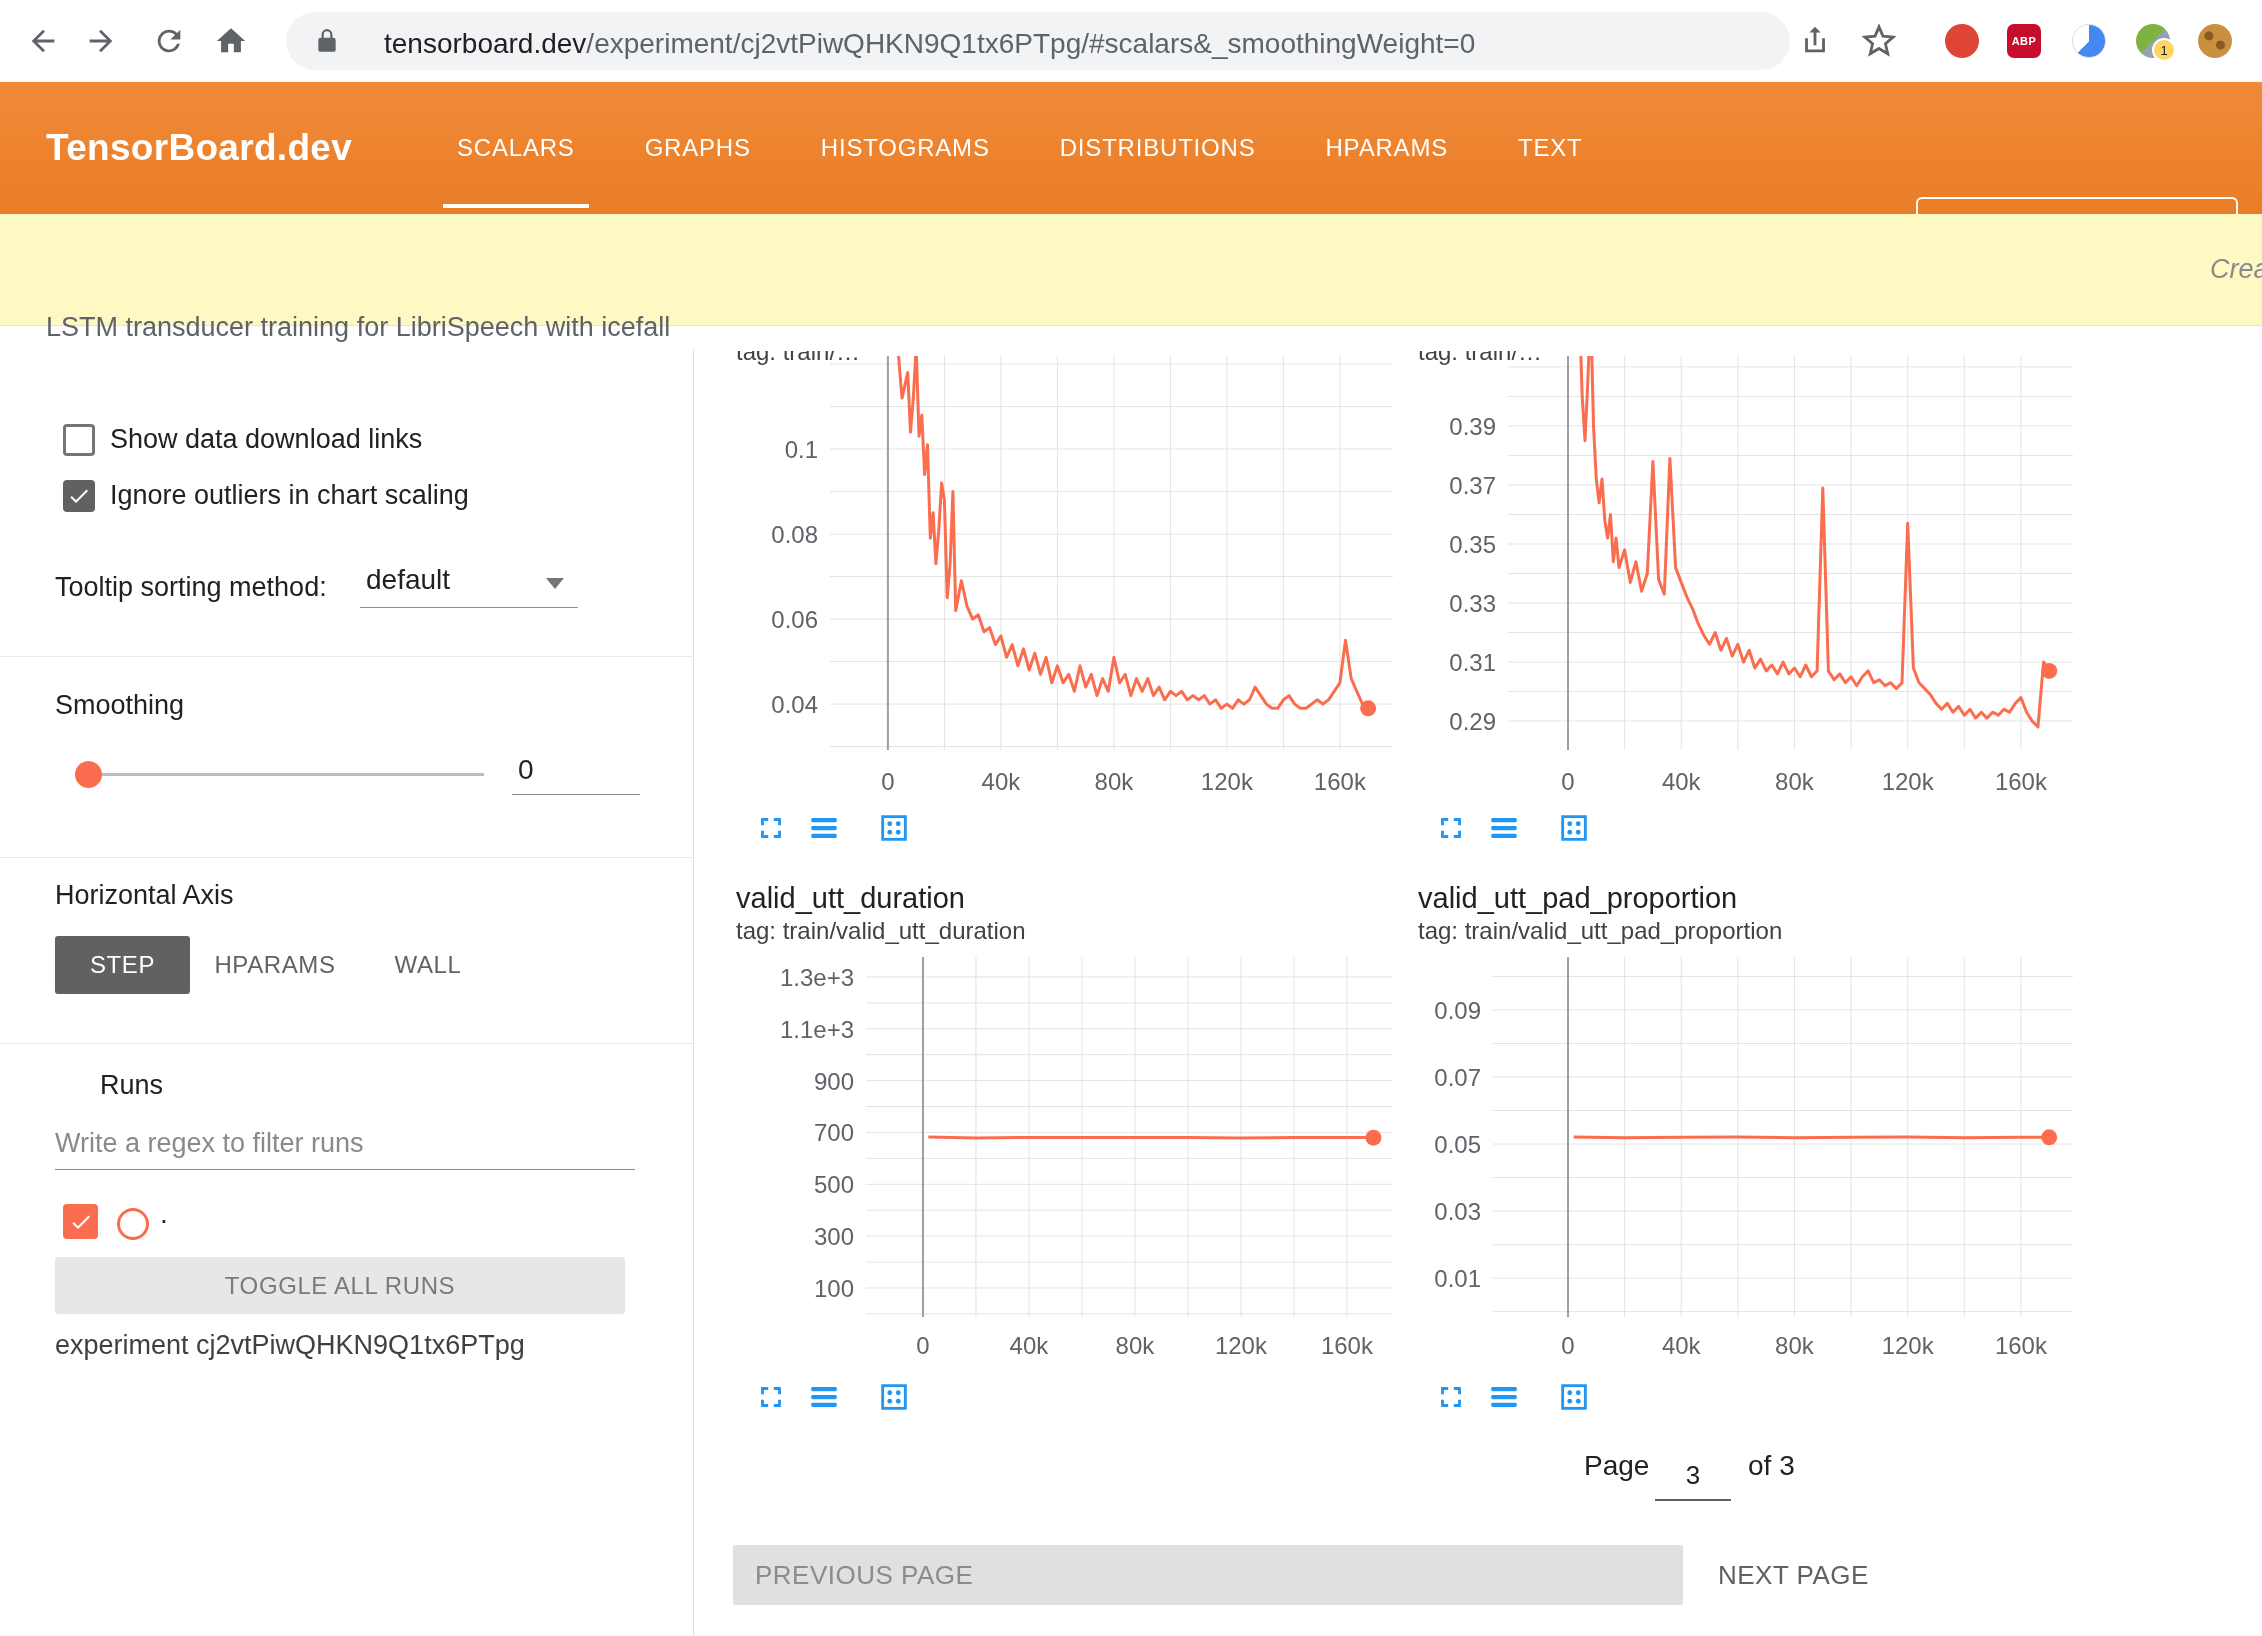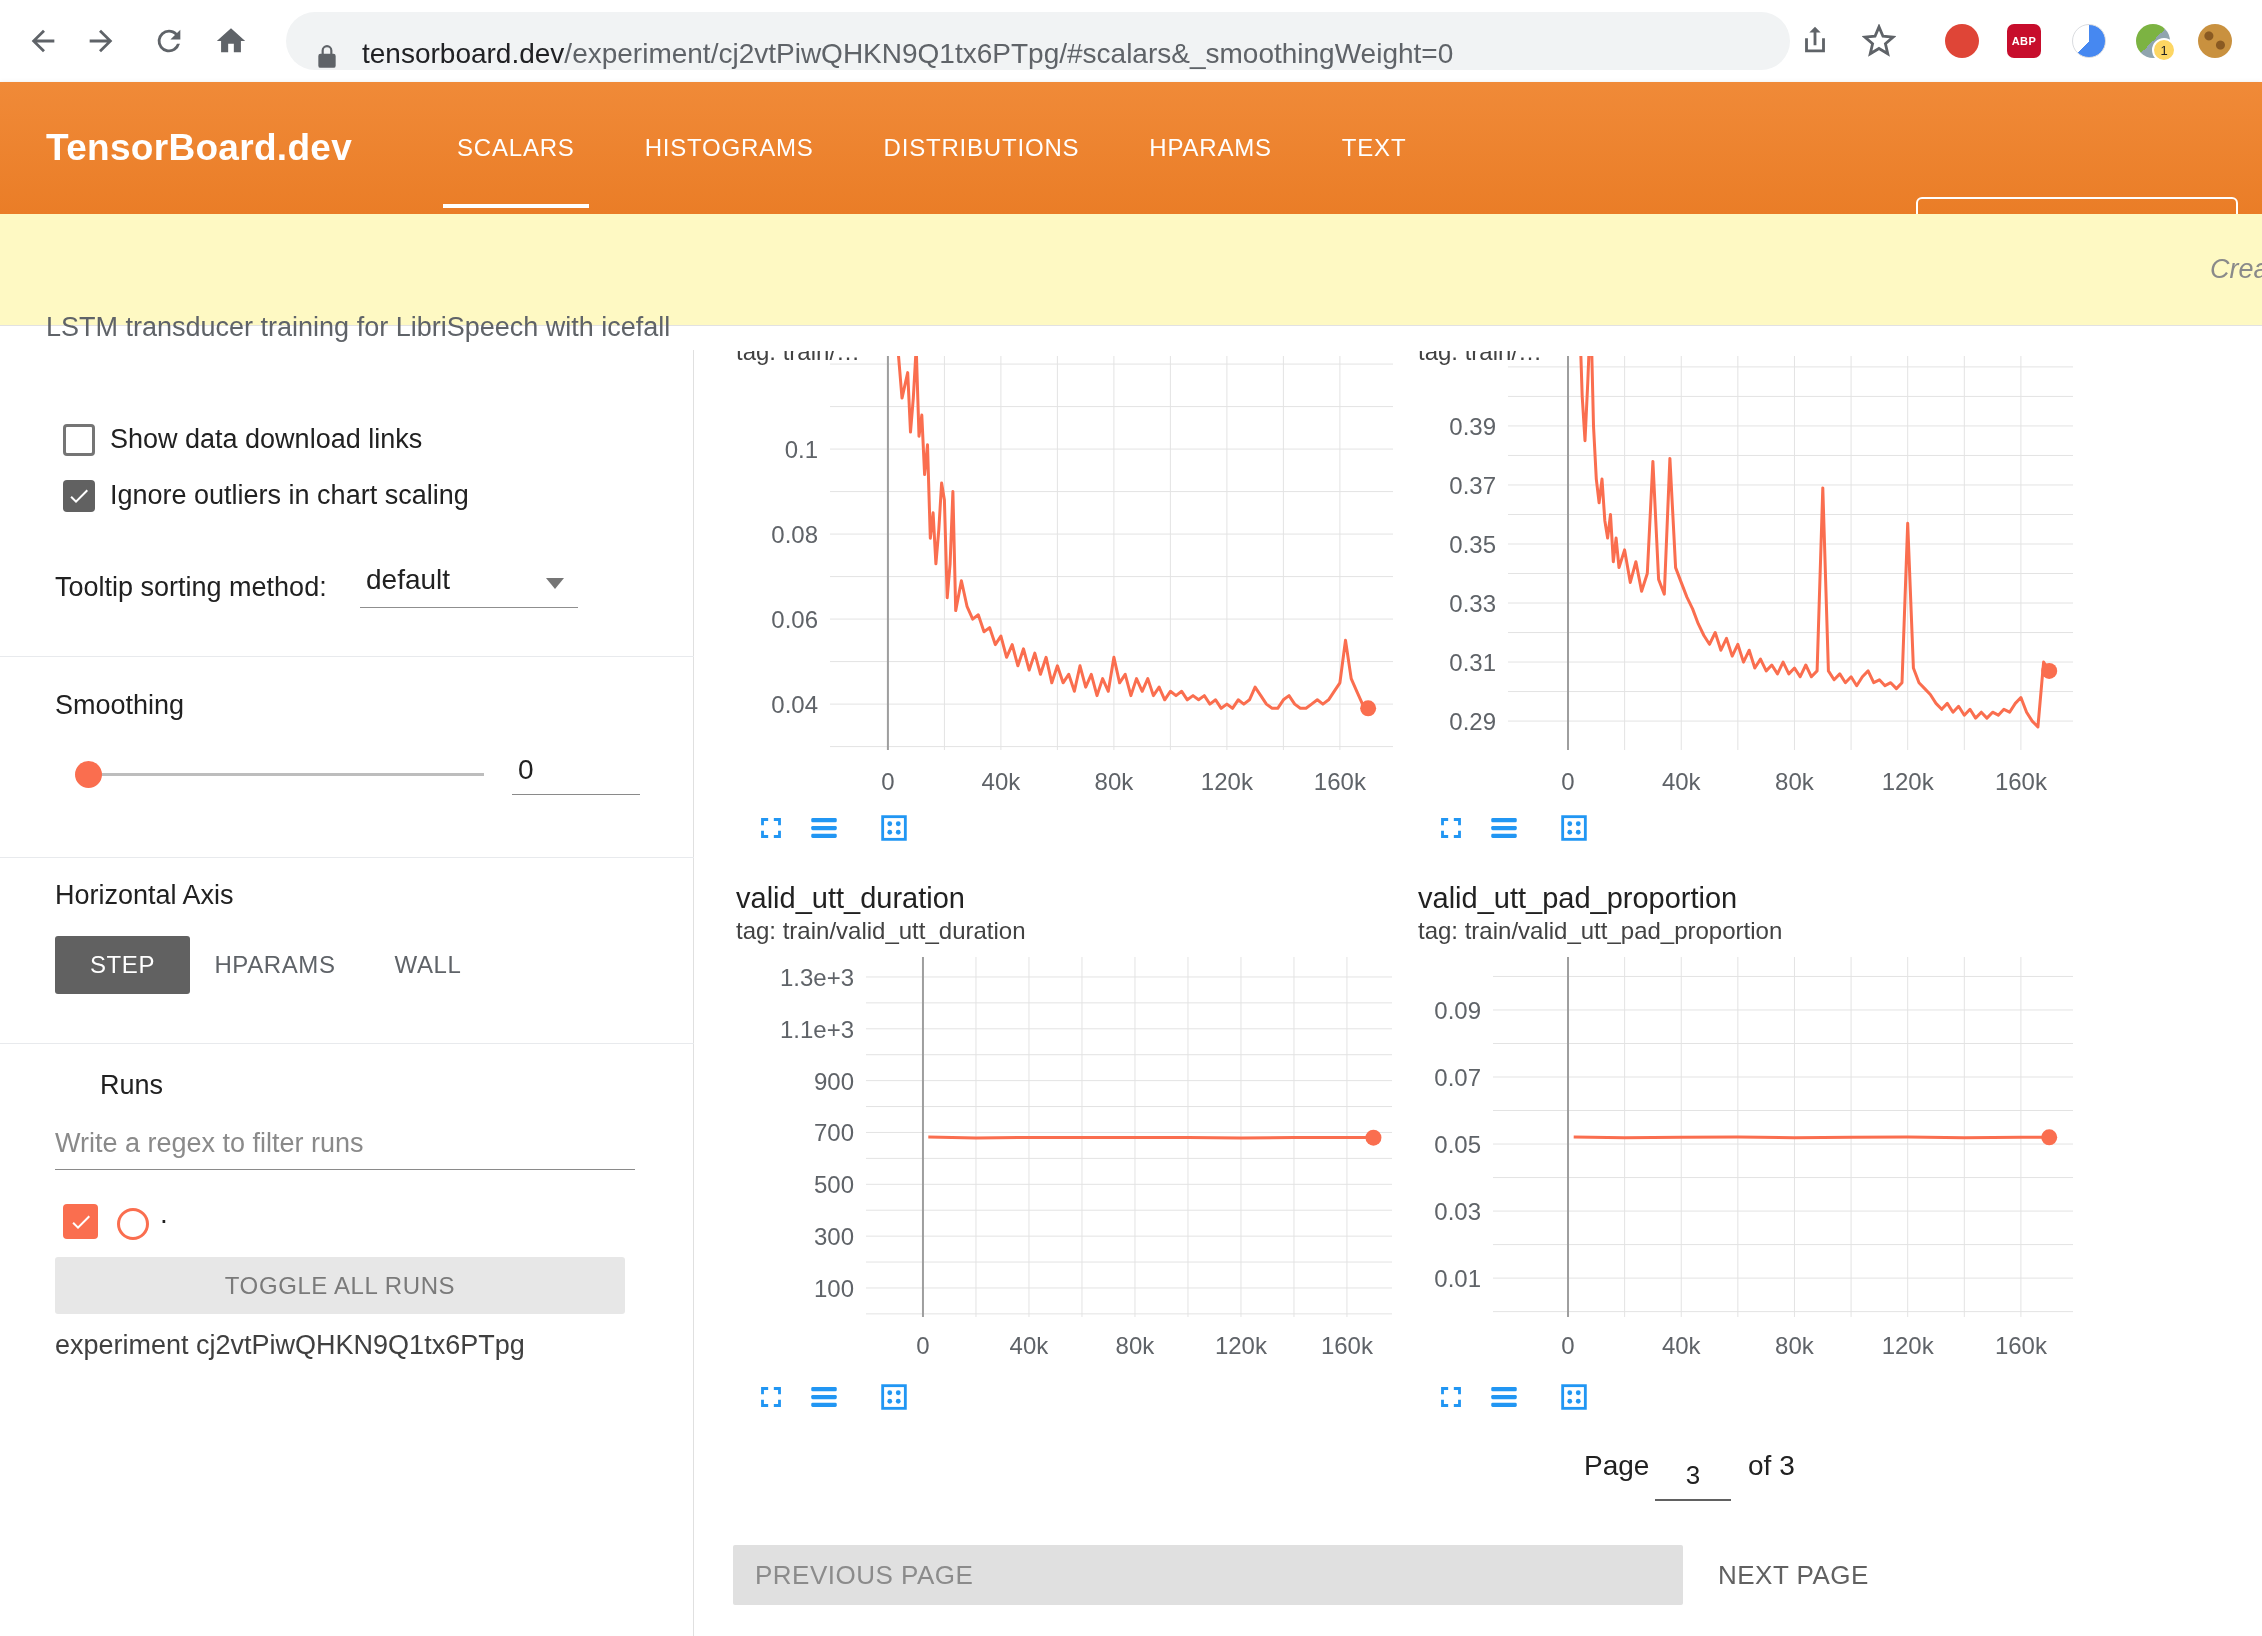--- a/index.html
+++ b/index.html
@@ -8,21 +8,21 @@
     background:#ffffff;
     font-family:"Liberation Sans","DejaVu Sans",sans-serif;
     -webkit-font-smoothing:antialiased;
   }
   .abs{position:absolute;}
 
   
   .browser-bar{position:absolute;left:0;top:0;width:2262px;height:82px;background:#ffffff;}
   .chrome-btn{position:absolute;top:20px;width:42px;height:42px;border:none;background:none;padding:0;display:flex;align-items:center;justify-content:center;cursor:pointer;}
   .chrome-btn svg{width:34px;height:34px;fill:#5f6368;}
-  .url-pill{position:absolute;left:286px;top:12px;width:1504px;height:58px;border-radius:29px;background:#f1f3f4;display:flex;align-items:flex-end;padding:0 28px;box-sizing:border-box;}
+  .url-pill{position:absolute;left:286px;top:12px;width:1504px;height:58px;border-radius:29px;background:#f1f3f4;display:flex;align-items:flex-start;padding:16px 28px;box-sizing:border-box;gap:22px;}
   .url-pill svg{width:26px;height:26px;fill:#5f6368;flex:0 0 auto;margin-right:22px;}
   .url-text{font-size:28px;white-space:nowrap;overflow:hidden;}
   .url-host{color:#202124;}
   .url-rest{color:#5f6368;}
   .ext-circle{position:absolute;top:24px;width:34px;height:34px;border-radius:50%;}
   .abp-badge{position:absolute;top:24px;width:34px;height:34px;border-radius:7px;background:#c70d2c;color:#fff;font-size:11px;font-weight:bold;display:flex;align-items:center;justify-content:center;letter-spacing:0.5px;}
   .profile-badge{position:absolute;width:20px;height:20px;border-radius:50%;background:#fdd663;border:2px solid #fff;color:#202124;font-size:13px;display:flex;align-items:center;justify-content:center;right:-6px;bottom:-4px;}
 
   
   .tb-header{position:absolute;left:0;top:82px;width:2262px;height:132px;background:linear-gradient(#f08a38,#ea7d27);box-shadow:0 3px 6px rgba(0,0,0,0.25);}
@@ -122,20 +122,21 @@
   <div class="ext-circle" style="left:2136px;background:linear-gradient(135deg,#7cb342 0 50%,#90a4ae 50%);">
     <div class="profile-badge">1</div>
   </div>
   <div class="ext-circle" style="left:2198px;background:radial-gradient(circle at 32% 35%, #8a5a22 0 4px, transparent 5px),radial-gradient(circle at 66% 62%, #8a5a22 0 4px, transparent 5px),#c9913f;"></div>
 </div>
 
 <div class="tb-header">
   <div class="tb-logo">TensorBoard.dev</div>
   <nav class="tb-tabs">
     <div class="tb-tab active">SCALARS</div>
+    <div class="tb-tab">GRAPHS</div>
     <div class="tb-tab">HISTOGRAMS</div>
     <div class="tb-tab">DISTRIBUTIONS</div>
     <div class="tb-tab">HPARAMS</div>
     <div class="tb-tab">TEXT</div>
   </nav>
   <button class="feedback-btn">SEND FEEDBACK</button>
 </div>
 
 <div class="subheader">
   <div class="clipped-right">Crea</div>

